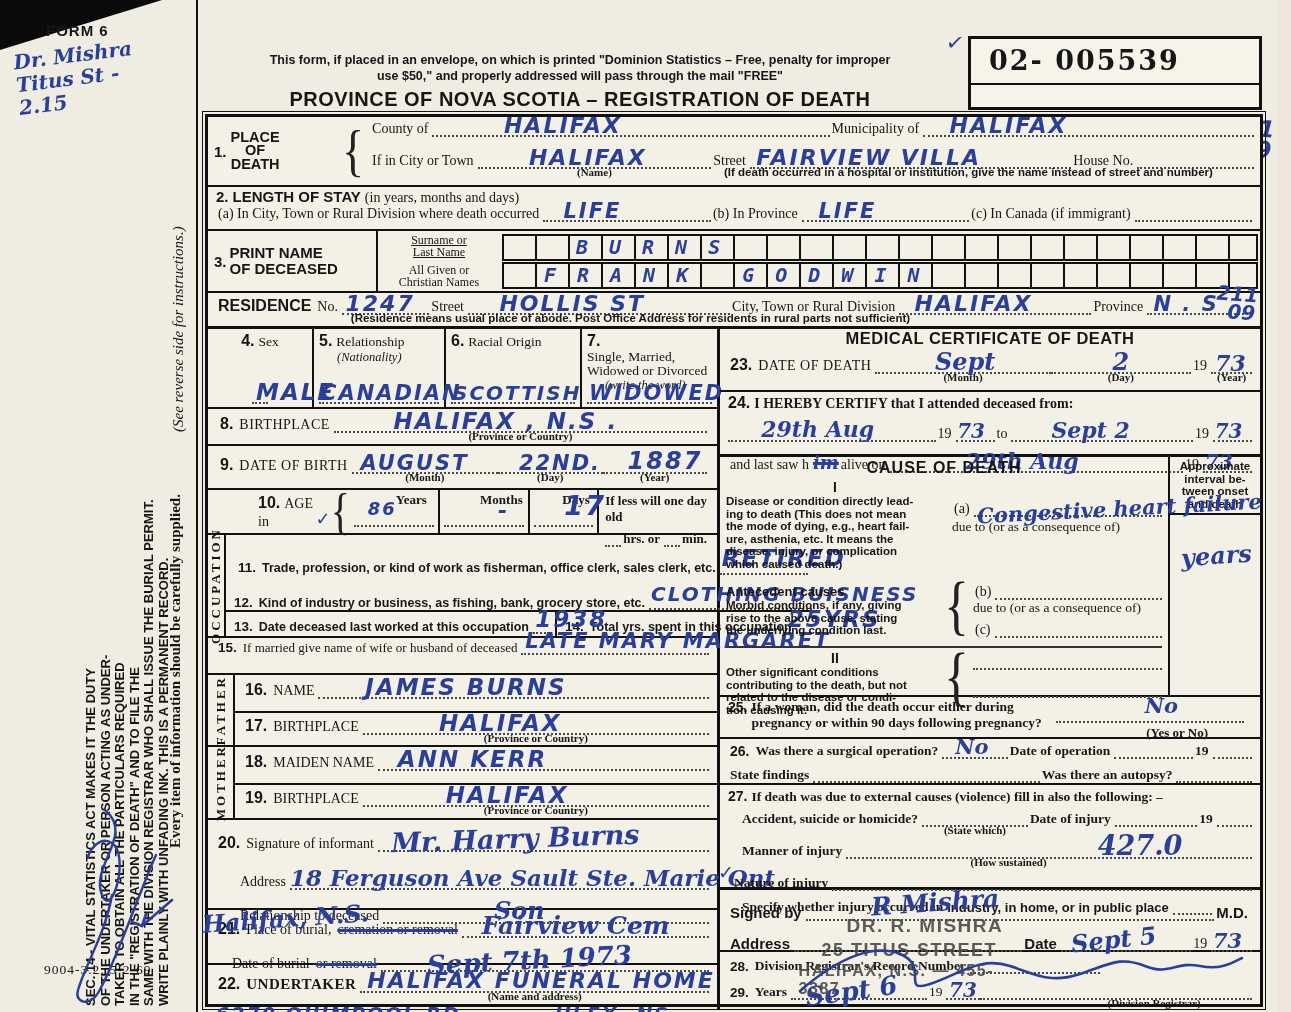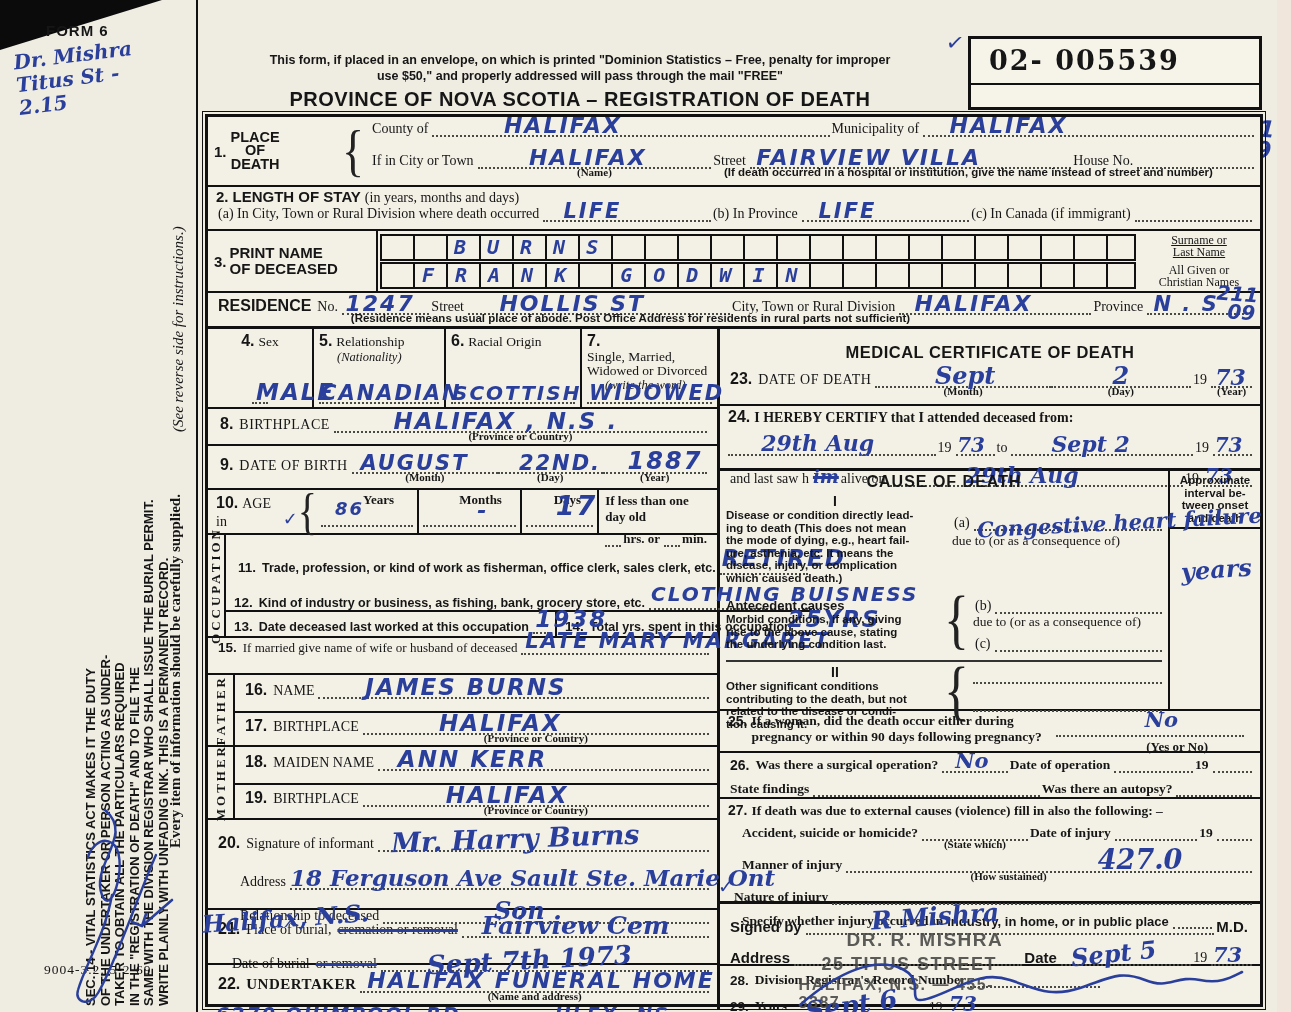--- a/index.html
+++ b/index.html
@@ -147,33 +147,33 @@
         <span class="ln" style="flex:.7;"></span>
       </div>
     </div>
 
     <div class="row" style="height:62px;display:flex;align-items:stretch;">
       <div style="width:170px;display:flex;align-items:center;padding-left:6px;border-right:2px solid #111;box-sizing:border-box;">
         <span class="n sans" style="font-size:15px;margin-right:3px;">3.</span>
         <span class="n sans pre" style="font-size:15px;line-height:16px;">PRINT NAME
 OF DECEASED</span>
       </div>
-      <div style="flex:1;display:flex;flex-direction:column;justify-content:space-around;padding:2px 2px;">
-        <div class="gridrow">
-          <span class="hw" style="left:72px;">BURNS</span>
-        </div>
-        <div class="gridrow">
-          <span class="hw" style="left:40px;">FRANK GODWIN</span>
-        </div>
-      </div>
       <div style="width:122px;display:flex;flex-direction:column;justify-content:space-around;text-align:center;">
         <div class="pre" style="font-size:12px;line-height:12.5px;text-decoration:underline;">Surname or
 Last Name</div>
         <div class="pre" style="font-size:12px;line-height:12.5px;">All Given or
 Christian Names</div>
+      </div>
+      <div style="flex:1;display:flex;flex-direction:column;justify-content:space-around;padding:2px 2px;">
+        <div class="gridrow">
+          <span class="hw" style="left:72px;">BURNS</span>
+        </div>
+        <div class="gridrow">
+          <span class="hw" style="left:40px;">FRANK GODWIN</span>
+        </div>
       </div>
     </div>
 
     <div class="row" style="height:36px;border-bottom-width:3px;">
       <div class="f" style="padding:4px 8px 10px 8px;">
         <span class="n sans lb" style="font-size:16px;">RESIDENCE</span>
         <span class="lb" style="font-size:14px;">No.</span>
         <span class="ln" style="flex:.5;">
             <span class="hw" style="left:4%;font-size:22px;">1247</span>
           </span>
@@ -262,21 +262,21 @@
                 <span class="hw" style="left:20%;font-size:21px;">22ND.</span>
               <span class="sb">(Day)</span>
               </span>
             <span class="ln" style="flex:1;">
                 <span class="hw" style="left:24%;font-size:24px;">1887</span>
               <span class="sb">(Year)</span>
               </span>
           </div>
         </div>
 
-        <div class="row" style="height:45px;display:flex;align-items:center;">
+        <div class="row" style="height:45px;display:flex;align-items:center;padding-left:42px;">
           <div style="width:86px;padding-left:8px;">
             <span class="n sans">10.</span>
             <span style="font-size:14px;">AGE in</span>
           </div>
           <div class="check" style="position:static;font-size:18px;margin-top:14px;">✓</div>
           <div class="brace" style="font-size:40px;">{</div>
           <div style="width:128px;border-right:2px solid #111;align-self:stretch;position:relative;padding:2px 6px;box-sizing:border-box;">
             <span class="n" style="font-size:13px;position:absolute;left:46px;top:2px;">Years</span>
             <span class="hw" style="position:absolute;left:18px;top:8px;font-size:18px;">86</span>
             <span style="position:absolute;left:4px;right:4px;bottom:6px;border-bottom:2px dotted #4a4a44;"></span>
@@ -285,21 +285,21 @@
             <span class="n" style="font-size:13px;position:absolute;left:40px;top:2px;">Months</span>
             <span class="hw" style="position:absolute;left:58px;top:8px;font-size:22px;">-</span>
             <span style="position:absolute;left:4px;right:4px;bottom:6px;border-bottom:2px dotted #4a4a44;"></span>
           </div>
           <div style="width:96px;border-right:2px solid #111;align-self:stretch;position:relative;padding:2px 6px;box-sizing:border-box;">
             <span class="n" style="font-size:13px;position:absolute;left:32px;top:2px;">Days</span>
             <span class="hw" style="position:absolute;left:34px;top:0px;font-size:27px;">17</span>
             <span style="position:absolute;left:4px;right:4px;bottom:6px;border-bottom:2px dotted #4a4a44;"></span>
           </div>
           <div style="flex:1;align-self:stretch;padding:3px 6px;box-sizing:border-box;">
-            <div class="n" style="font-size:13px;">If less than one day old</div>
+            <div class="n" style="font-size:13px;">If less will one day old</div>
             <div class="f" style="margin-top:6px;">
               <span class="ln" style="flex:.6;"></span>
               <span class="lb n" style="font-size:13px;">hrs. or</span>
               <span class="ln" style="flex:.5;"></span>
               <span class="lb n" style="font-size:13px;">min.</span>
             </div>
           </div>
         </div>
 
         <div class="row" style="height:103px;display:flex;">
@@ -453,21 +453,21 @@
           </div>
           <div style="display:flex;justify-content:space-between;margin-top:10px;">
             <span class="hw" style="font-size:19px;">6270 QUIMPOOL RD.</span>
             <span class="hw" style="font-size:19px;margin-right:30px;">HLFX. NS.</span>
           </div>
         </div>
       </div>
 
       <div class="colR">
 
-        <div class="sans" style="text-align:center;font-weight:bold;font-size:16.5px;padding-top:6px;letter-spacing:.5px;margin-top:8px;">MEDICAL CERTIFICATE OF DEATH</div>
+        <div class="sans" style="text-align:center;font-weight:bold;font-size:16.5px;letter-spacing:.5px;">MEDICAL CERTIFICATE OF DEATH</div>
 
         <div class="row" style="height:44px;border-bottom-width:2px;">
           <div class="f" style="padding:8px 8px 16px 8px;">
             <span class="n sans lb">23.</span>
             <span class="lb" style="font-size:14px;letter-spacing:.5px;">DATE OF DEATH</span>
             <span class="ln" style="flex:1.5;">
                 <span class="hws" style="left:34%;font-size:24px;bottom:-4px;">Sept</span>
               <span class="sb">(Month)</span>
               </span>
             <span class="ln" style="flex:1.2;">

